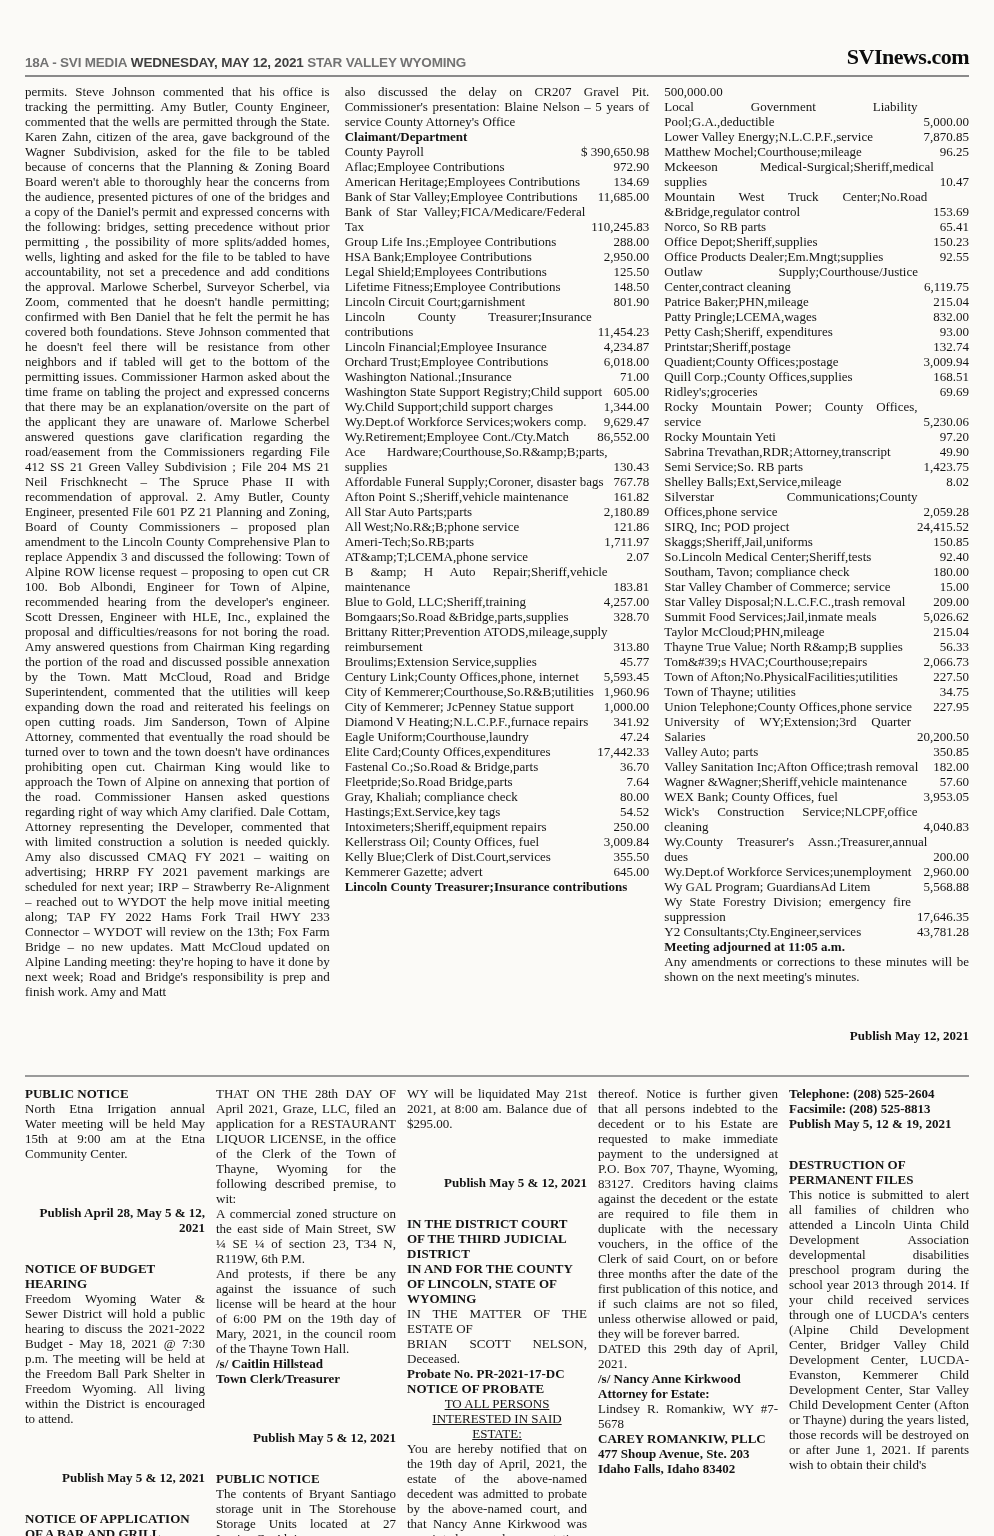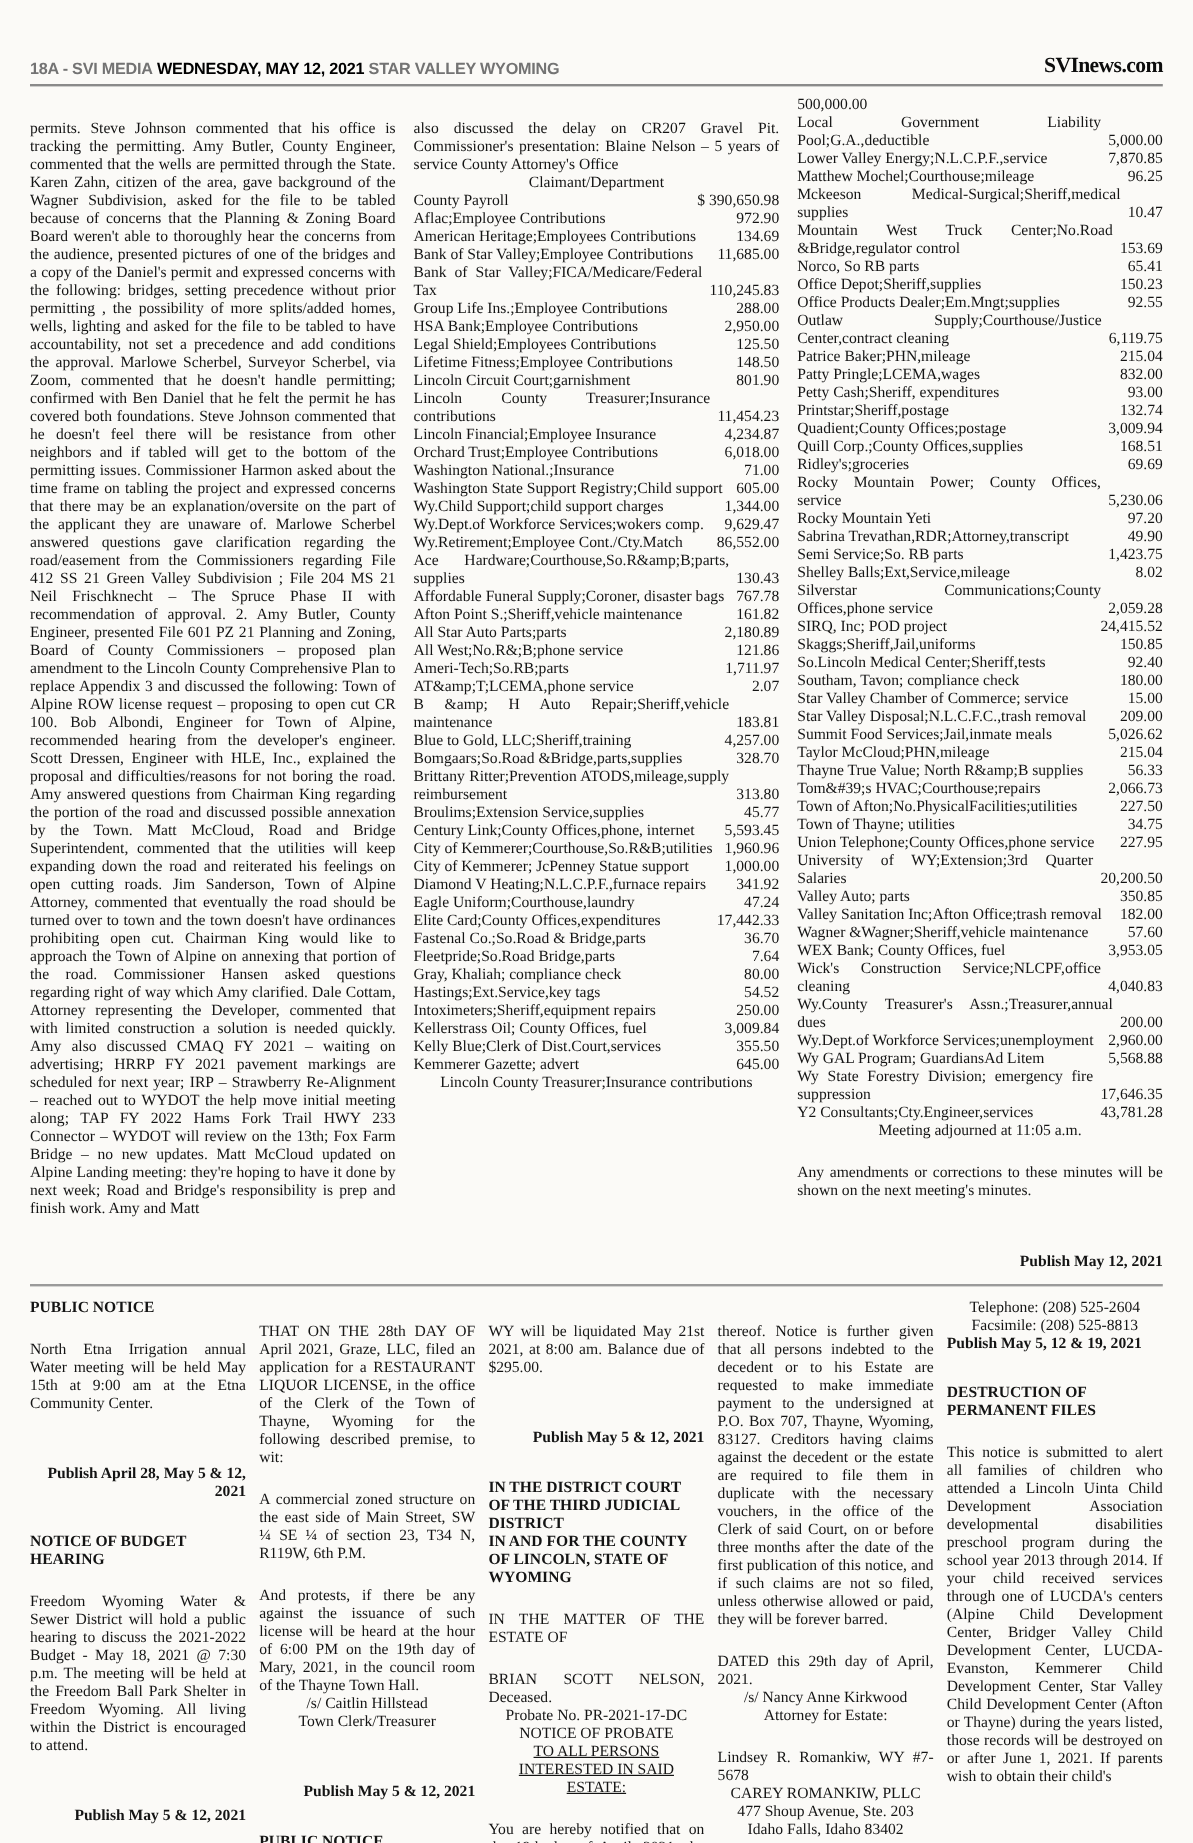--- a/index.html
+++ b/index.html
@@ -2,33 +2,33 @@
 <html><head>
 <meta charset="utf-8">
 <style>
   html,body{margin:0;padding:0;background:#fbfaf7;}
   body{width:994px;height:1536px;overflow:hidden;font-family:"Liberation Serif",serif;color:#141414;}
   .page{padding:0 25px;}
   
   .masthead{display:flex;justify-content:space-between;align-items:flex-end;padding-top:44px;font-family:"Liberation Sans",sans-serif;}
   .mh-left{font-size:13.5px;letter-spacing:-0.2px;}
   .mh-edition,.mh-loc{color:#737373;font-weight:700;}
-  .mh-date{color:#000000;font-weight:800;}
-  .mh-site{font-family:"Liberation Serif",serif;font-weight:800;font-size:18px;color:#0d0d0d;letter-spacing:-0.5px;}
+  .mh-date{color:#404040;font-weight:800;}
+  .mh-site{font-family:"Liberation Serif",serif;font-weight:800;font-size:22px;color:#0d0d0d;letter-spacing:-0.5px;}
   .mh-rule{border:0;border-top:2px solid #8a8a8a;margin:5px 0 0 0;}
   
   .top-section{display:flex;gap:15px;padding-top:7px;height:985px;overflow:hidden;}
   .top-section .col{flex:1 1 0;min-width:0;}
   .section-divider{border-top:2px solid #9a9a9a;margin-top:6px;}
   .bottom-section{display:flex;gap:11px;padding-top:9px;height:455px;overflow:hidden;}
   .bottom-section .col{flex:1 1 0;min-width:0;}
   
   .blk{font-size:13px;line-height:15px;}
-  .p{text-align:justify;text-justify:inter-word;margin-top:20px;}
-  .ln{text-align:center;}
+  .p{text-align:justify;text-justify:inter-word;}
+  .ln{text-align:left;font-weight:bold;}
   .cn{text-align:center;text-decoration:underline;}
   .bc{font-weight:700;}
   .br{text-align:right;font-weight:700;margin-top:44px;}
   .amt{}
   .gap{height:26px;}
   .item{display:flex;align-items:flex-end;}
   .item .nm{flex:1 1 auto;min-width:0;text-align:justify;}
   .item .am{margin-left:auto;padding-left:6px;white-space:nowrap;text-align:right;}
 </style>
 </head>

